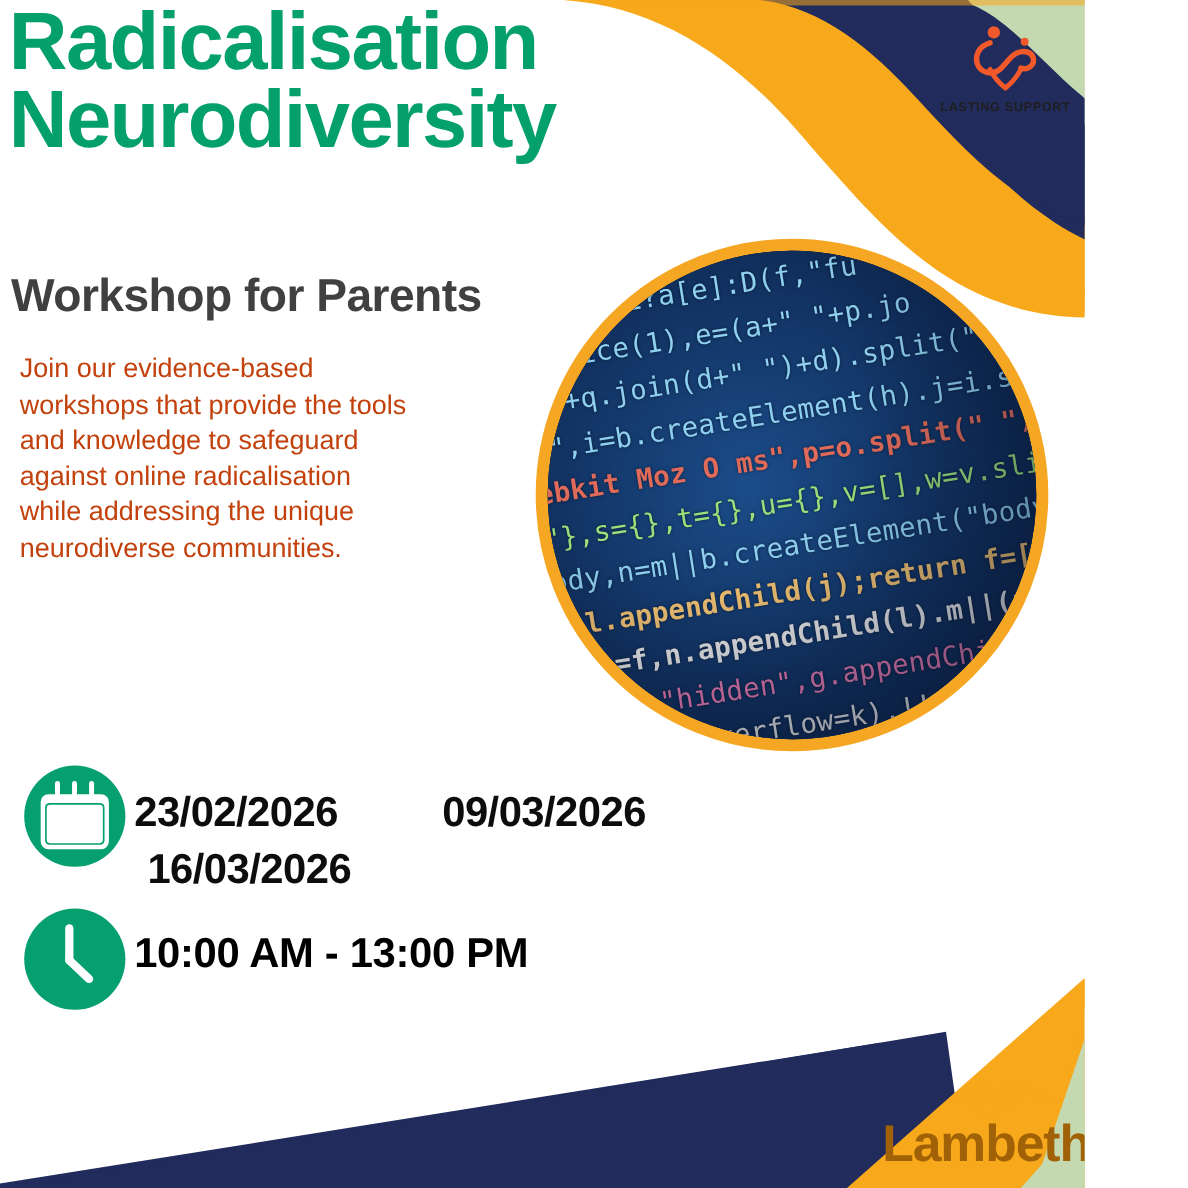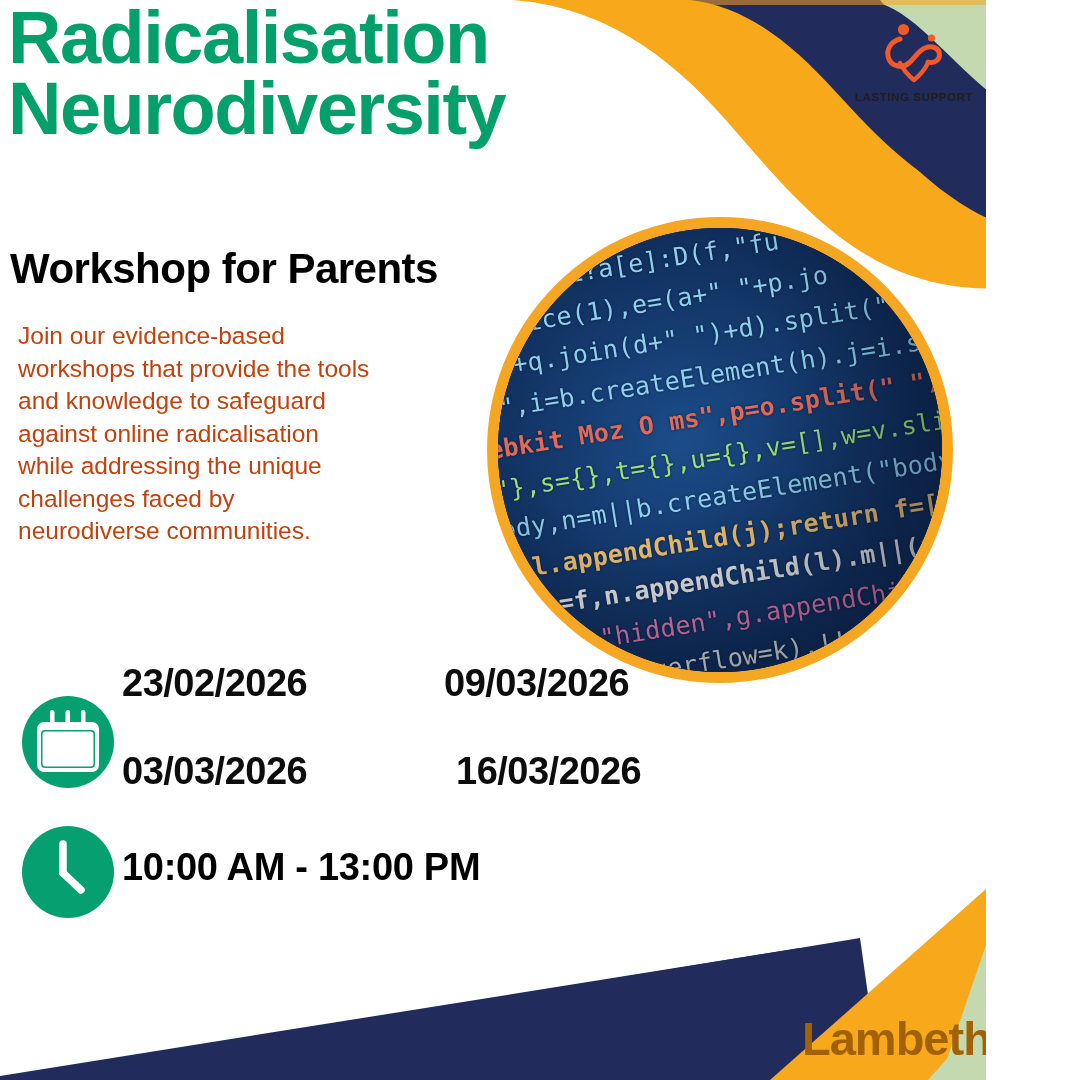--- a/index.html
+++ b/index.html
@@ -37,21 +37,21 @@
     font-size: 74px;
     font-weight: 700;
     line-height: 0.96;
     letter-spacing: -1.5px;
     white-space: nowrap;
   }
   .subtitle {
     position: absolute;
     left: 10px;
     top: 248px;
-    color: #000000;
+    color: #404040;
     font-size: 42px;
     font-weight: 700;
     letter-spacing: -0.5px;
     line-height: 1;
     z-index: 5;
     white-space: nowrap;
   }
 
   
   .body-copy {
@@ -134,26 +134,25 @@
     position: absolute;
     border-radius: 50%;
     background: #06A070;
   }
   #cal-circle  { left: 22px; top: 696px; width: 92px; height: 92px; }
   #clock-circle{ left: 22px; top: 826px; width: 92px; height: 92px; }
 
   .dates-grid {
     position: absolute;
     left: 122px;
-    top: 660px;
+    top: 716px;
     display: grid;
     grid-template-columns: 280px auto;
     row-gap: 6px;
     z-index: 6;
-    gap: 42px;
   }
   .date-cell {
     color: #0d0d0d;
     font-size: 38px;
     font-weight: 800;
     letter-spacing: -0.5px;
     line-height: 1.22;
     white-space: nowrap;
   }
   .date-cell.indent { padding-left: 12px; }
@@ -241,21 +240,20 @@
   </div>
 
   <div class="subtitle">Workshop for Parents</div>
 
   <div class="body-copy">
     <span>Join our evidence-based</span>
     <span>workshops that provide the tools</span>
     <span>and knowledge to safeguard</span>
     <span>against online radicalisation</span>
     <span>while addressing the unique</span>
-    <span>challenges faced by</span>
     <span>neurodiverse communities.</span>
   </div>
 
   <div class="code-circle">
     <div class="code-inner">
       <div class="code-line cc-b">a&amp;&amp;j[e]!==c)retur</div>
       <div class="code-line cc-a">rn  d===!1?a[e]:D(f,"fu</div>
       <div class="code-line cc-a">)+a.slice(1),e=(a+" "+p.jo</div>
       <div class="code-line cc-a">+"  "+q.join(d+" ")+d).split("</div>
       <div class="code-line cc-a">nizr",i=b.createElement(h).j=i.s</div>
@@ -290,21 +288,20 @@
       <g stroke="#ffffff" stroke-width="7.5" stroke-linecap="round" fill="none">
         <path d="M41 18 L41 47"></path>
         <path d="M41 47 L59 64"></path>
       </g>
     </svg>
   </div>
 
   <div class="dates-grid">
     <div class="date-cell">23/02/2026</div>
     <div class="date-cell">09/03/2026</div>
-    <div class="date-cell">03/03/2026</div>
     <div class="date-cell indent">16/03/2026</div>
   </div>
 
   <div class="time-text">10:00 AM - 13:00 PM</div>
 
   <div class="lasting-logo">
     <svg width="72" height="64" viewBox="0 0 72 64" xmlns="http://www.w3.org/2000/svg">
       <circle cx="25.5" cy="7.5" r="5.6" fill="#F1592A"></circle>
       <circle cx="53.5" cy="16" r="3.6" fill="#F1592A"></circle>
       <path d="M22 17 C12 20 8 28 10.5 36 C13 44 24 47 31 41 C37 36 40 29 47 26 C54 23 61 26 61.5 32 C62 38 56 42 50 40" fill="none" stroke="#F1592A" stroke-width="5" stroke-linecap="round"></path>

